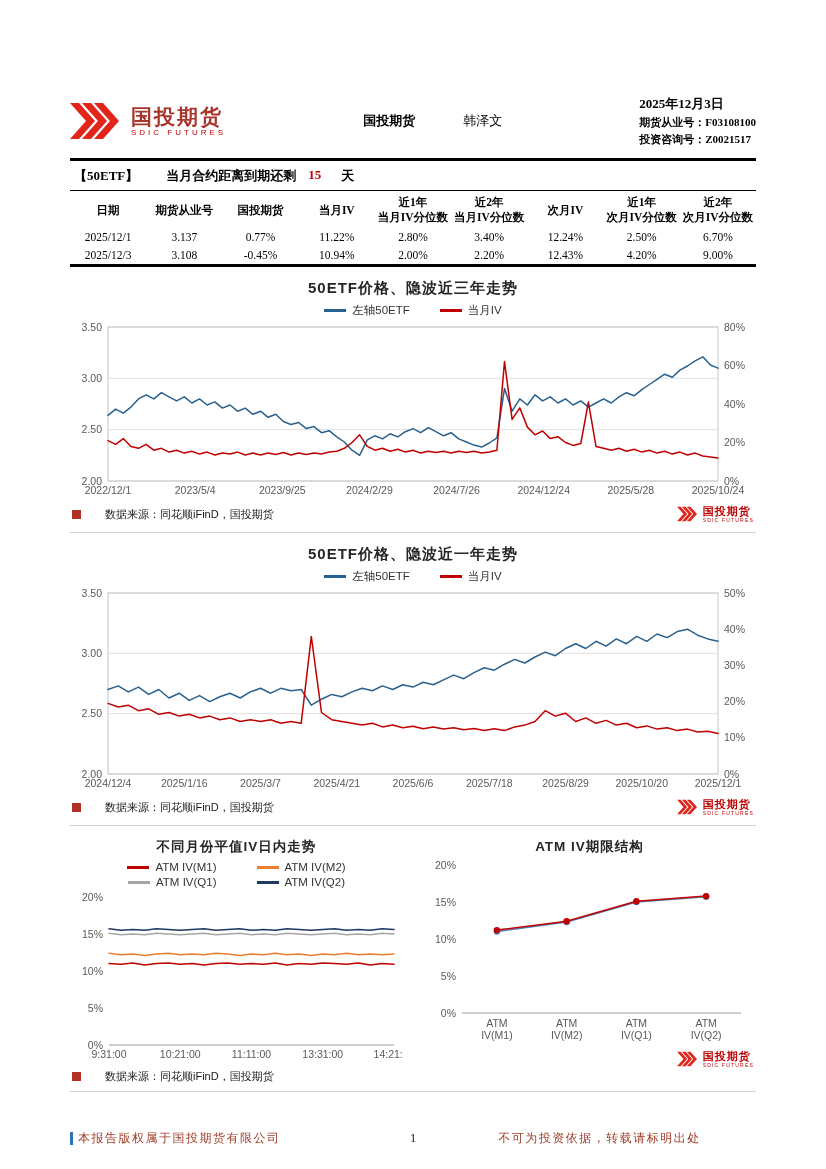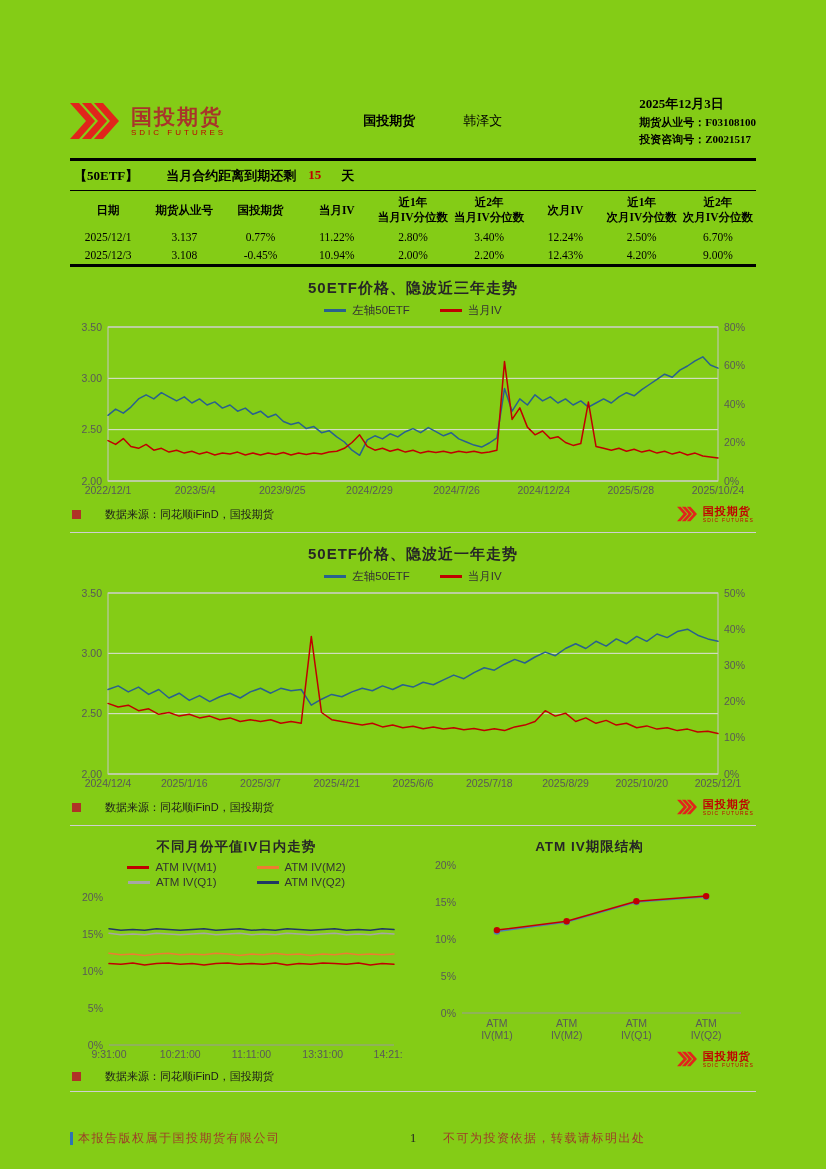--- a/index.html
+++ b/index.html
@@ -1,16 +1,16 @@
 <!DOCTYPE html>
 <html><head>
 <meta charset="utf-8">
 <style>
   html,body{margin:0;padding:0;background:#9a9a9a;}
-  .page{width:826px;height:1169px;background:#84cc16;margin:0 auto;position:relative;
+  .page{width:826px;height:1169px;background:#ffffff;margin:0 auto;position:relative;
         font-family:"Liberation Serif",serif;color:#000;overflow:hidden;}
   .content{position:absolute;left:70px;right:70px;top:94px;}
 
   
   header.rpt{display:flex;align-items:center;padding-bottom:10px;border-bottom:3px solid #000;}
   .logo{display:flex;align-items:center;gap:7px;flex:0 0 auto;}
   .logo-cn{font-size:21px;font-weight:bold;color:#a8352a;font-family:"Liberation Sans",sans-serif;letter-spacing:2px;line-height:1.1;}
   .logo-en{font-size:8px;color:#c00000;letter-spacing:3px;font-family:"Liberation Sans",sans-serif;}
   .hdr-mid{flex:1;display:flex;justify-content:center;gap:48px;font-size:13px;align-items:center;}
   .hdr-company{font-weight:bold;}
@@ -54,21 +54,21 @@
   
   .bottom-row{display:flex;gap:20px;padding-top:9px;border-bottom:1px solid #cfcfcf;}
   .bcol{flex:1;min-width:0;}
   .logo-row{display:flex;justify-content:flex-end;padding:6px 2px 7px;}
 
   
   footer{position:absolute;left:70px;right:70px;bottom:22px;display:flex;align-items:center;
          font-size:12px;color:#9e3b28;}
   .f-left{flex:1;display:flex;align-items:center;gap:5px;letter-spacing:1.5px;}
   .f-page{width:60px;text-align:center;color:#222;font-size:12.5px;}
-  .f-right{flex:1;text-align:left;letter-spacing:1.5px;}
+  .f-right{flex:1;text-align:center;letter-spacing:1.5px;}
   .f-bar{width:3px;height:13px;background:#2e74b5;display:inline-block;}
 </style>
 </head>
 <body>
 
 <div class="page">
   <div class="content">
 
     <header class="rpt">
       <div class="logo">

